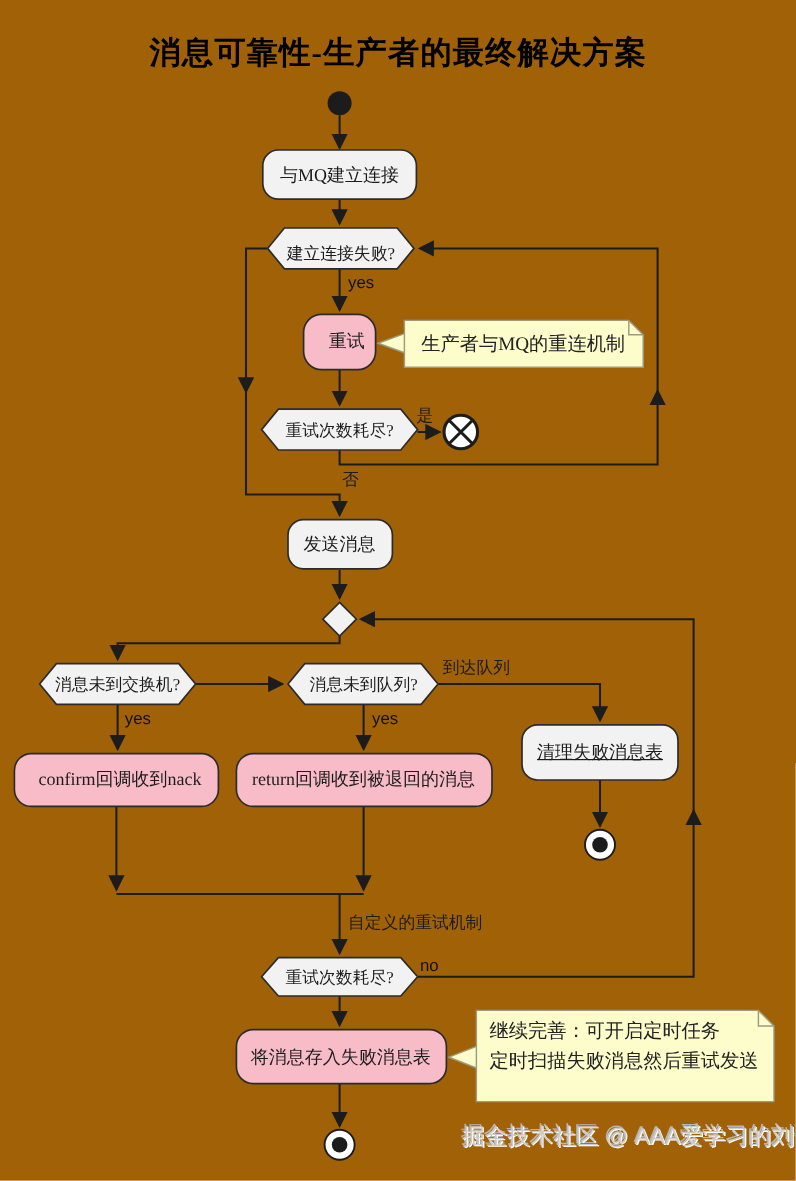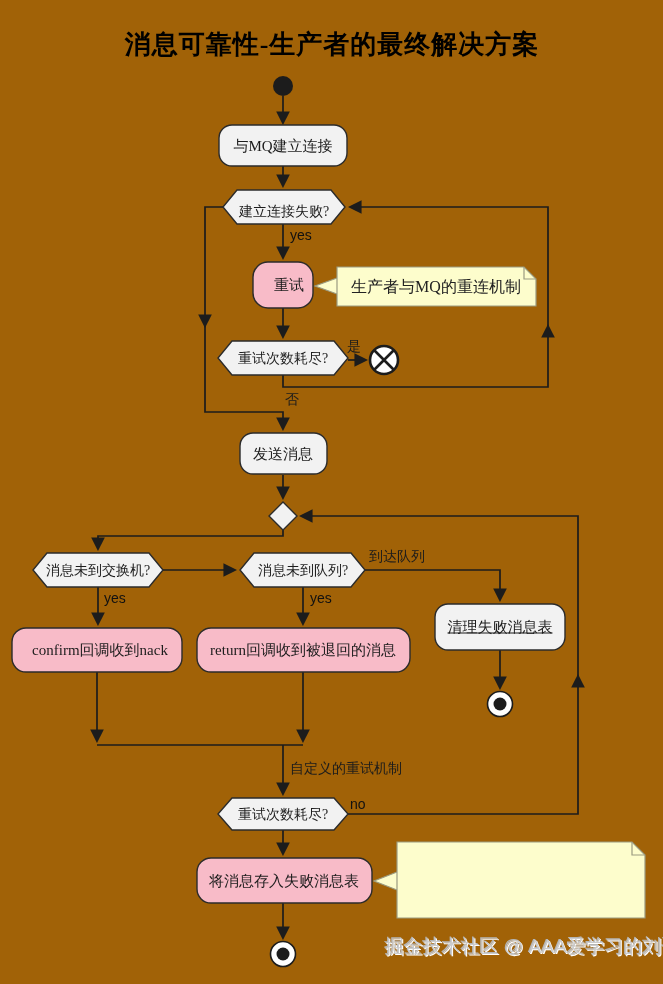--- a/index.html
+++ b/index.html
@@ -115,16 +115,18 @@
   <div class="tag edge-cjk" style="left:369px;top:548px;">到达队列</div>
   <div class="lbl act" style="left:500px;top:627px;text-decoration:underline;">清理失败消息表</div>
   <div class="lbl act" style="left:100px;top:650px;">confirm回调收到nack</div>
   <div class="lbl act" style="left:303px;top:650px;">return回调收到被退回的消息</div>
   <div class="tag edge-cjk" style="left:290px;top:760px;">自定义的重试机制</div>
   <div class="lbl hex" style="left:283px;top:815px;">重试次数耗尽?</div>
   <div class="tag edge-en" style="left:350px;top:796px;">no</div>
   <div class="lbl act" style="left:284px;top:881px;">将消息存入失败消息表</div>
 
   <div class="tag note-block" style="left:408px;top:847px;">
+    <div>继续完善：可开启定时任务</div>
+    <div>定时扫描失败消息然后重试发送</div>
   </div>
 
   <div class="tag watermark" style="left:385px;top:934px;">掘金技术社区 @ AAA爱学习的刘哥</div>
 </div>
 
 </body></html>

